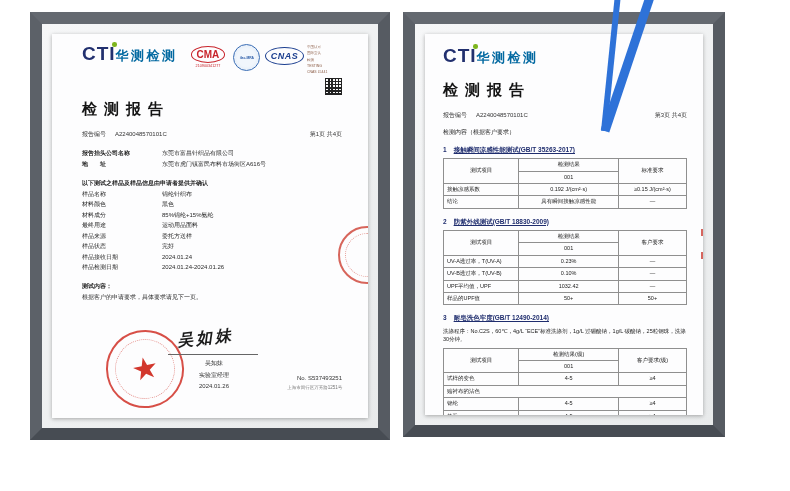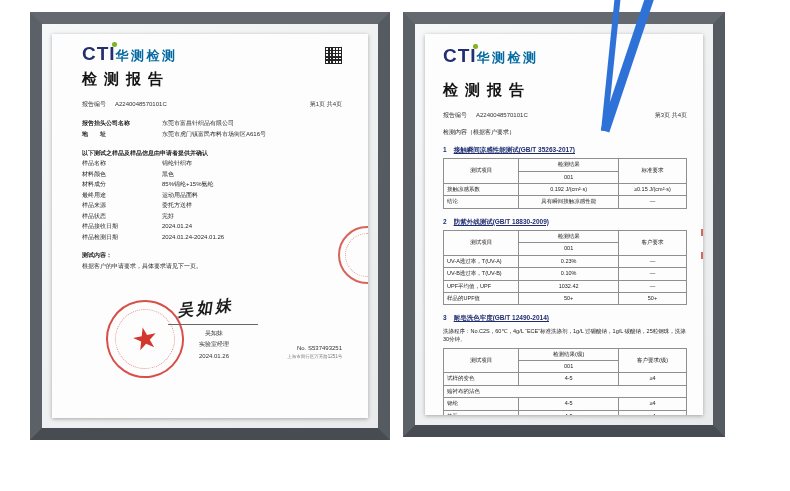--- a/index.html
+++ b/index.html
@@ -84,20 +84,41 @@
 
 <div class="frame frame-left">
   <div class="paper">
     <div class="doc doc-l">
       <div class="header-row">
         <div class="brand">
           <span class="cti">CTI</span>
           <span class="zh-name">华测检测</span>
         </div>
         <div class="marks-col">
+          <div class="marks">
+            <div class="cma-wrap">
+              <span class="cma">CMA</span>
+              <div class="cma-num">210900341277</div>
+            </div>
+            <div class="ilac">
+              <span>ilac-MRA</span>
+            </div>
+            <div class="cnas-wrap">
+              <div class="cnas">
+                <span>CNAS</span>
+              </div>
+              <div class="cnas-lines">
+                <span>中国认可</span>
+                <span>国际互认</span>
+                <span>检测</span>
+                <span>TESTING</span>
+                <span>CNAS L5441</span>
+              </div>
+            </div>
+          </div>
           <div class="qr"></div>
         </div>
       </div>
 
       <div class="title">检测报告</div>
 
       <div class="meta">
         <div><span class="lab">报告编号</span><span>A2240048570101C</span></div>
         <div>第1页 共4页</div>
       </div>

